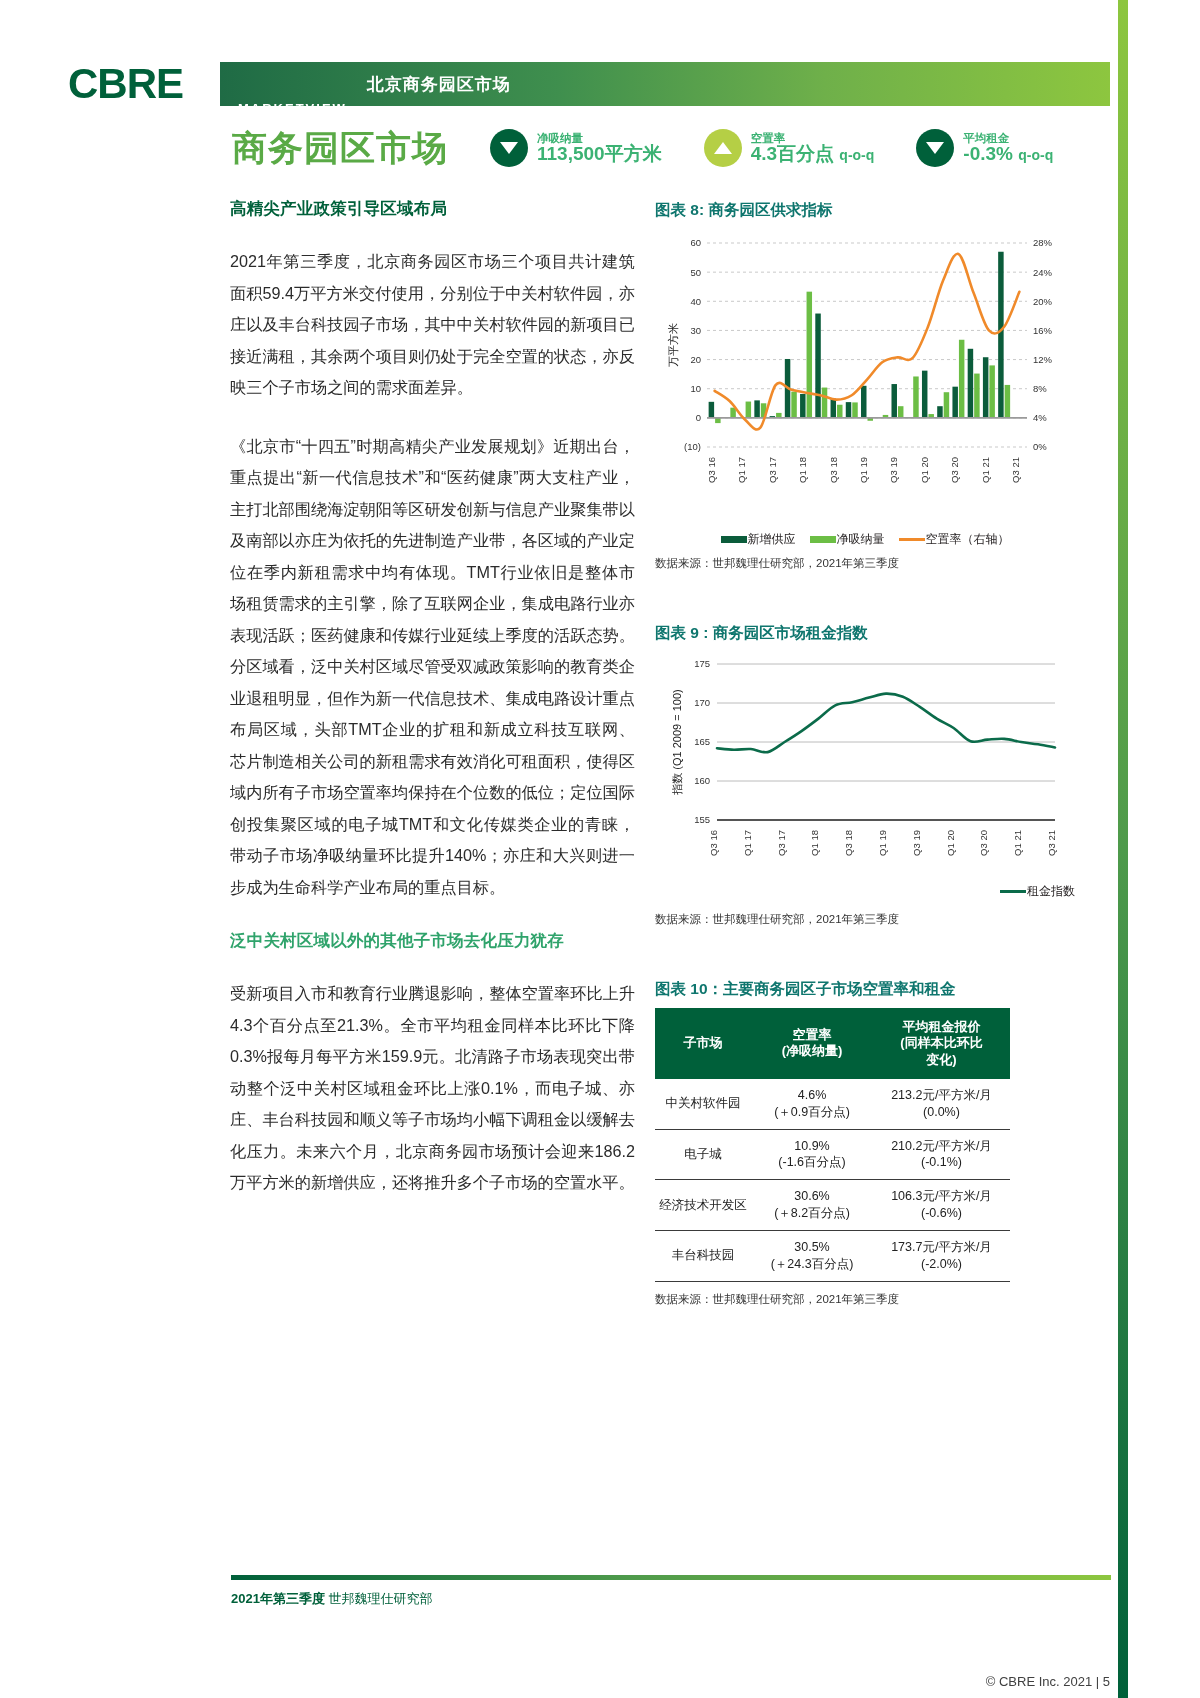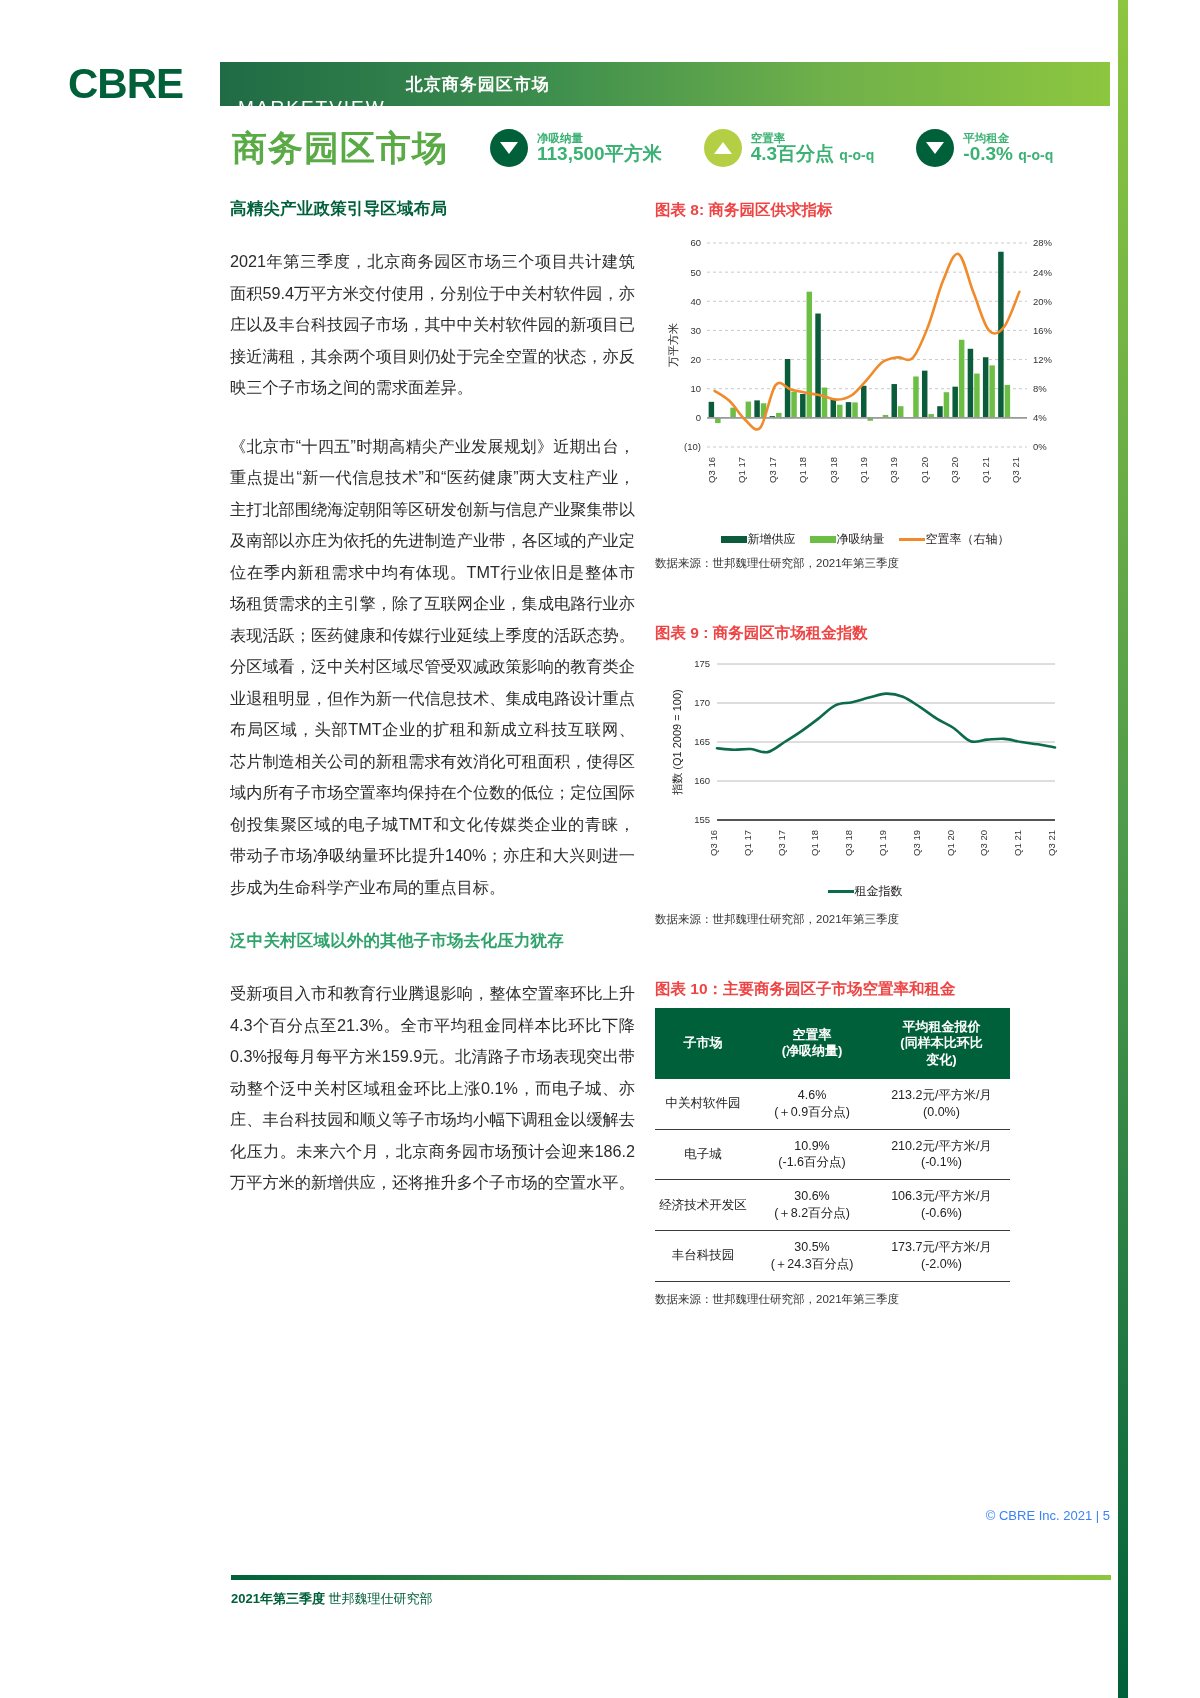--- a/index.html
+++ b/index.html
@@ -22,22 +22,22 @@
   .header-band {
     position: absolute;
     left: 220px; top: 62px;
     width: 890px; height: 44px;
     background: linear-gradient(90deg, #1f6b45 0%, #3f8f4e 38%, #6fb04a 68%, #8dc63f 100%);
     display: flex; align-items: center;
     padding-left: 18px;
   }
   .mv-label {
     color: #ffffff;
-    font-size: 19px;
-    font-weight: normal;
+    font-size: 13px;
+    font-weight: bold;
     letter-spacing: 2px;
     margin-top: 48px;
   }
   .mv-sub {
     color: #ffffff;
     font-size: 17px;
     font-weight: bold;
     margin-left: 20px;
     letter-spacing: 1px;
   }
@@ -126,21 +126,21 @@
   }
   .body-p:last-child { margin-bottom: 0; }
 
   
   .right-col {
     position: absolute;
     left: 655px; top: 200px;
     width: 420px;
   }
   .fig-title {
-    color: #ef4444;
+    color: #0f766e;
     font-size: 15.5px;
     font-weight: bold;
     margin-bottom: 8px;
   }
   .src-note {
     font-size: 11.5px;
     color: #333;
     margin-top: 8px;
   }
 
@@ -201,23 +201,23 @@
   }
   .footer-left {
     position: absolute;
     left: 231px; top: 1590px;
     font-size: 13px;
     color: #00603a;
   }
   .footer-left b { color: #00603a; }
   .footer-right {
     position: absolute;
-    right: 90px; top: 1508px;
+    right: 90px; top: 1674px;
     font-size: 13px;
-    color: #3b82f6;
+    color: #404040;
   }
   .sidebar-rule {
     position: absolute;
     left: 1118px; top: 0;
     width: 10px; height: 1698px;
     background: linear-gradient(180deg, #8dc63f 0%, #4e9a4b 50%, #00603a 100%);
   }
 </style>
 </head>
 <body>
@@ -391,21 +391,21 @@
           <text x="163.39999999999998" y="178" class="axis-txt" text-anchor="end" transform="rotate(-90 163.39999999999998 178)">Q1 18</text>
           <text x="197.2" y="178" class="axis-txt" text-anchor="end" transform="rotate(-90 197.2 178)">Q3 18</text>
           <text x="231" y="178" class="axis-txt" text-anchor="end" transform="rotate(-90 231 178)">Q1 19</text>
           <text x="264.79999999999995" y="178" class="axis-txt" text-anchor="end" transform="rotate(-90 264.79999999999995 178)">Q3 19</text>
           <text x="298.59999999999997" y="178" class="axis-txt" text-anchor="end" transform="rotate(-90 298.59999999999997 178)">Q1 20</text>
           <text x="332.4" y="178" class="axis-txt" text-anchor="end" transform="rotate(-90 332.4 178)">Q3 20</text>
           <text x="366.2" y="178" class="axis-txt" text-anchor="end" transform="rotate(-90 366.2 178)">Q1 21</text>
           <text x="400" y="178" class="axis-txt" text-anchor="end" transform="rotate(-90 400 178)">Q3 21</text>
         </svg>
     </div>
-    <div class="legend-row" style="margin-top:-4px;">
+    <div class="legend-row" style="margin-top:-4px;justify-content:flex-end;">
       <span class="legend-item">
         <span class="swatch line" style="background:#0b6b4a"></span>
         <span>租金指数</span>
       </span>
     </div>
     <div class="src-note" style="margin-top:12px;">数据来源：世邦魏理仕研究部，2021年第三季度</div>
 
     <div class="fig-title" style="margin-top:52px;">图表 10：主要商务园区子市场空置率和租金</div>
     <table class="tbl">
       <thead>

